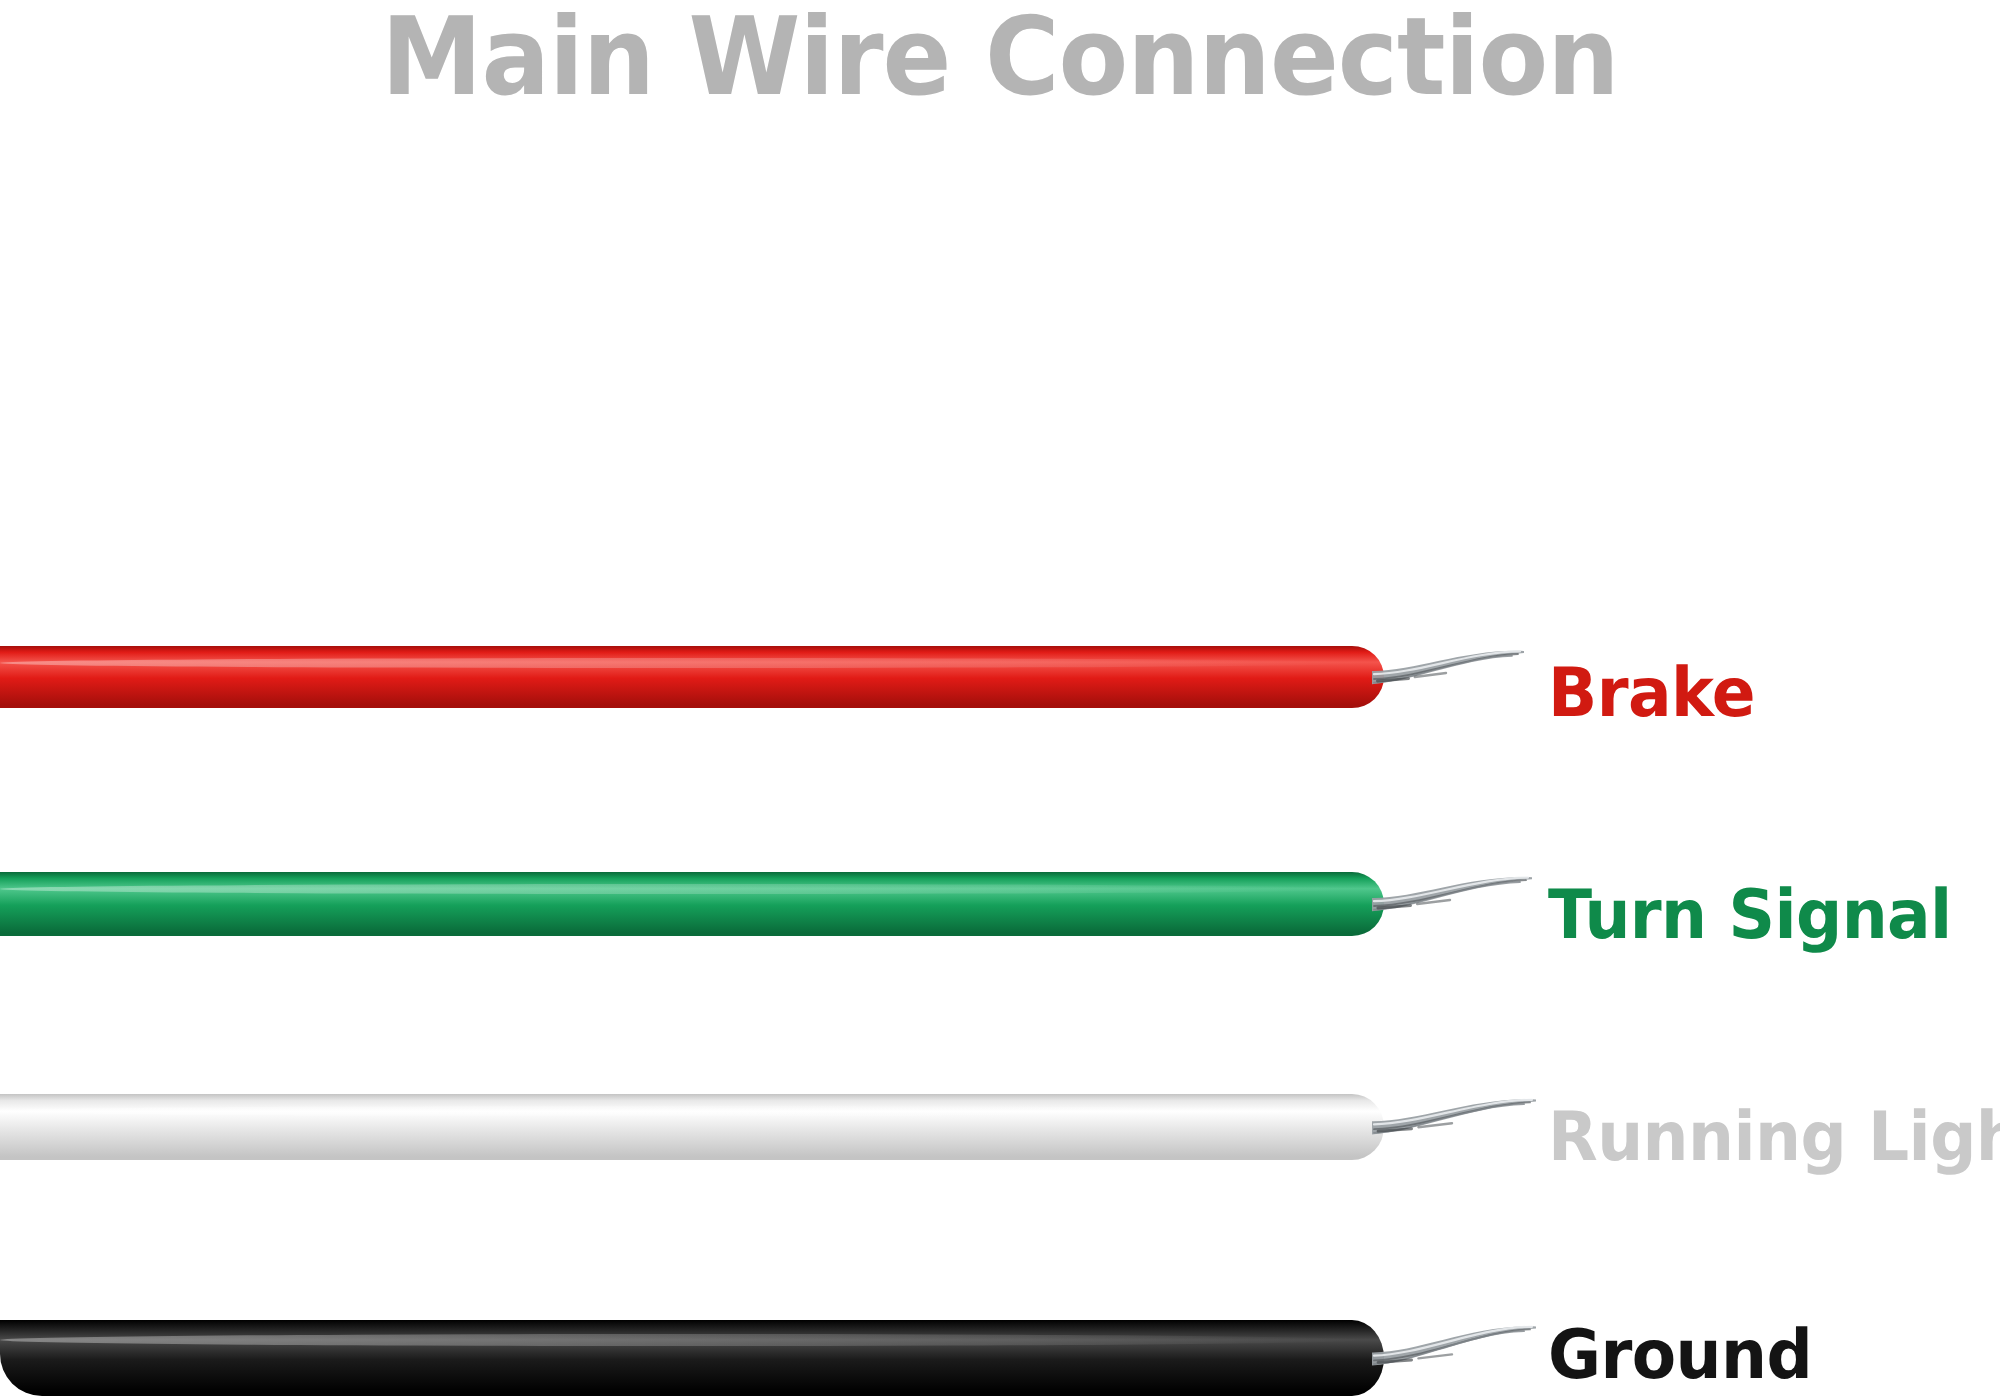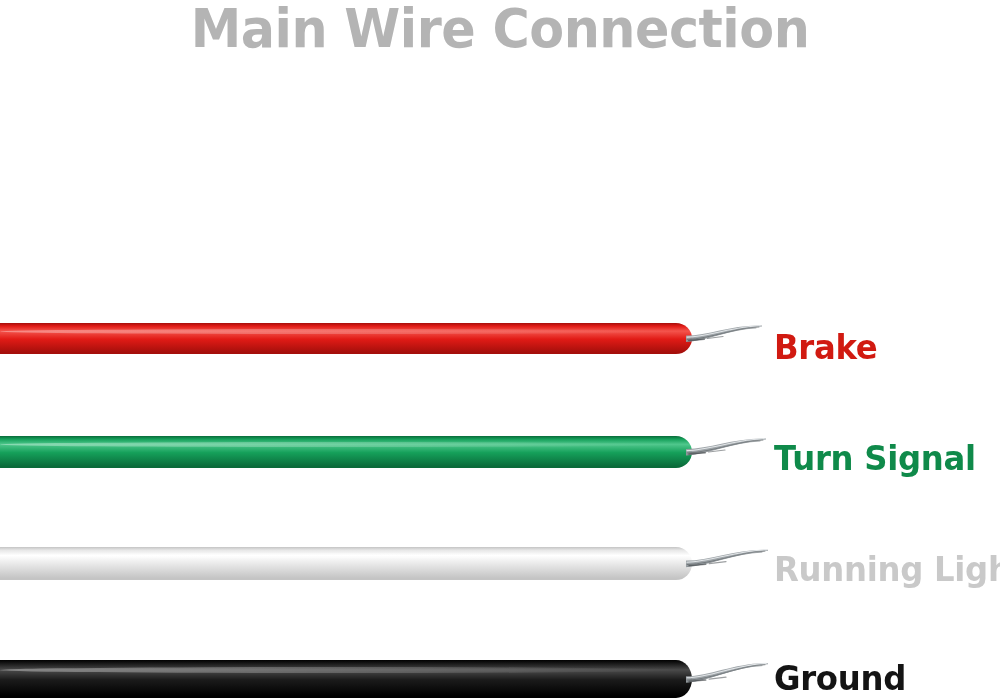--- a/index.html
+++ b/index.html
@@ -10,20 +10,21 @@
   }
   body {
     font-family: "Liberation Sans", sans-serif;
   }
   #stage {
     position: relative;
     width: 1000px;
     height: 698px;
     background: #ffffff;
     overflow: hidden;
+    border-radius: 21px;
   }
 
   
   .title {
     position: absolute;
     left: 0;
     top: -2px;
     width: 1000px;
     text-align: center;
     font-family: "DejaVu Sans", sans-serif;

